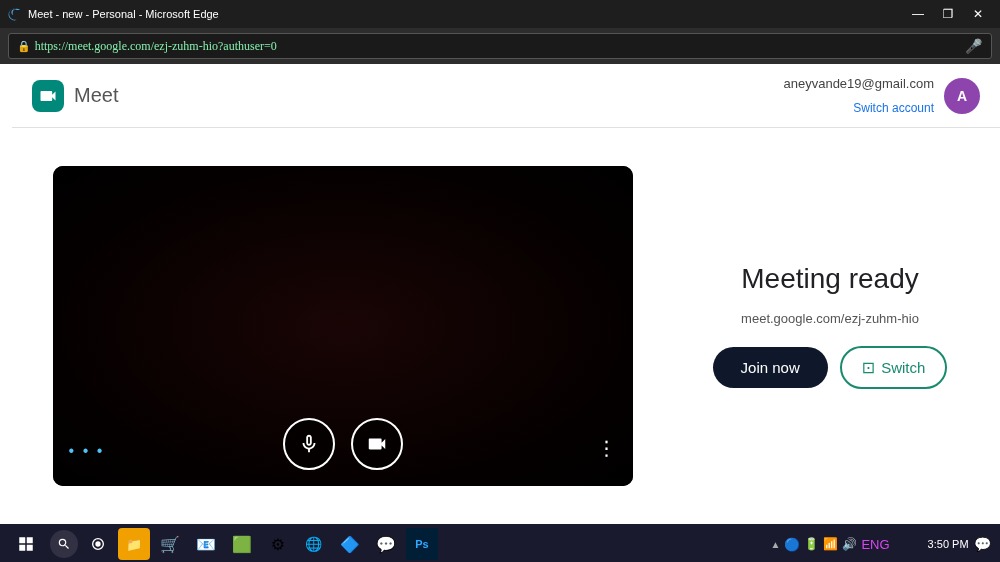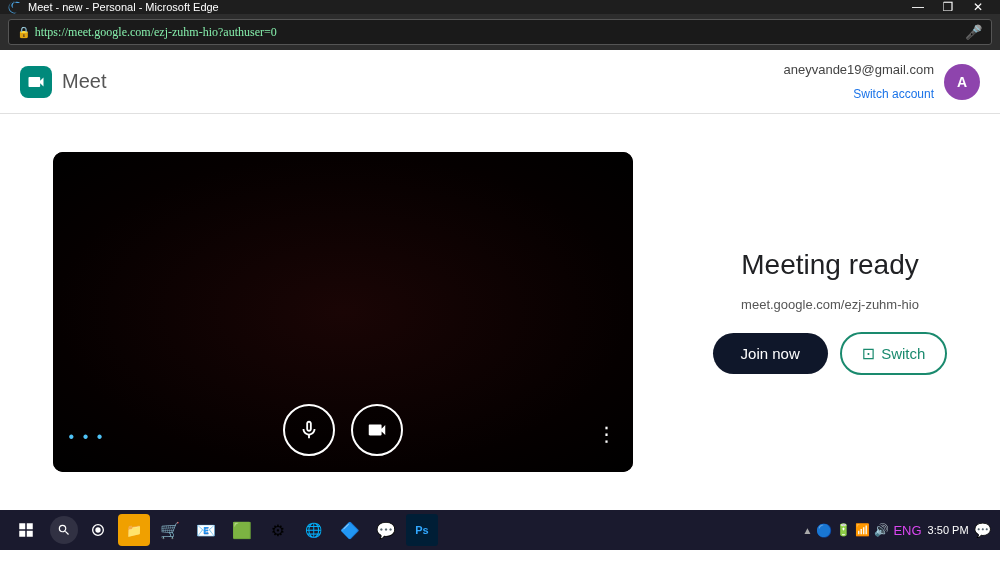--- a/index.html
+++ b/index.html
@@ -1,20 +1,20 @@
 <!DOCTYPE html>
 <html><head>
   <meta charset="utf-8">
   <style>
     * { margin: 0; padding: 0; box-sizing: border-box; }
     body { font-family: 'Segoe UI', Arial, sans-serif; background: #fff; width: 1000px; height: 562px; overflow: hidden; }
 
     
     .title-bar {
-      height: 14px;
+      height: 28px;
       background: #1e1e1e;
       display: flex;
       align-items: center;
       justify-content: space-between;
       padding: 0 8px;
       color: #fff;
       font-size: 11px;
     }
     .title-bar-left { display: flex; align-items: center; gap: 6px; }
     .title-bar-controls { display: flex; gap: 2px; }
@@ -58,20 +58,21 @@
     }
 
     
     .top-bar {
       height: 64px;
       display: flex;
       align-items: center;
       justify-content: space-between;
       padding: 0 20px;
       border-bottom: 1px solid #e0e0e0;
+      margin-left: 12px;
     }
     .meet-logo { display: flex; align-items: center; gap: 10px; }
     .meet-logo-icon {
       width: 32px; height: 32px;
       background: #00897b;
       border-radius: 8px;
       display: flex; align-items: center; justify-content: center;
       color: #fff; font-size: 16px; font-weight: bold;
     }
     .meet-logo-text { font-size: 20px; color: #555; font-weight: 400; }
@@ -344,17 +345,17 @@
   <div class="taskbar-right">
     <div class="taskbar-icons">
       <span style="color:#aaa; font-size:10px;">▲</span>
       <span style="color:#aaa;">🔵</span>
       <span style="color:#aaa; font-size:12px;">🔋</span>
       <span style="color:#aaa; font-size:12px;">📶</span>
       <span style="color:#aaa; font-size:12px;">🔊</span>
       <span style="color:#d946ef;">ENG</span>
     </div>
     <div class="taskbar-time">
-      <div style="color:#fff; font-size:11px;">3:50 PM</div>
+      <div style="color:#fff; font-size:11px;margin-left:32px;">3:50 PM</div>
     </div>
     <div style="color:#aaa; font-size:14px;">💬</div>
   </div>
 </div>
 
 </body></html>

